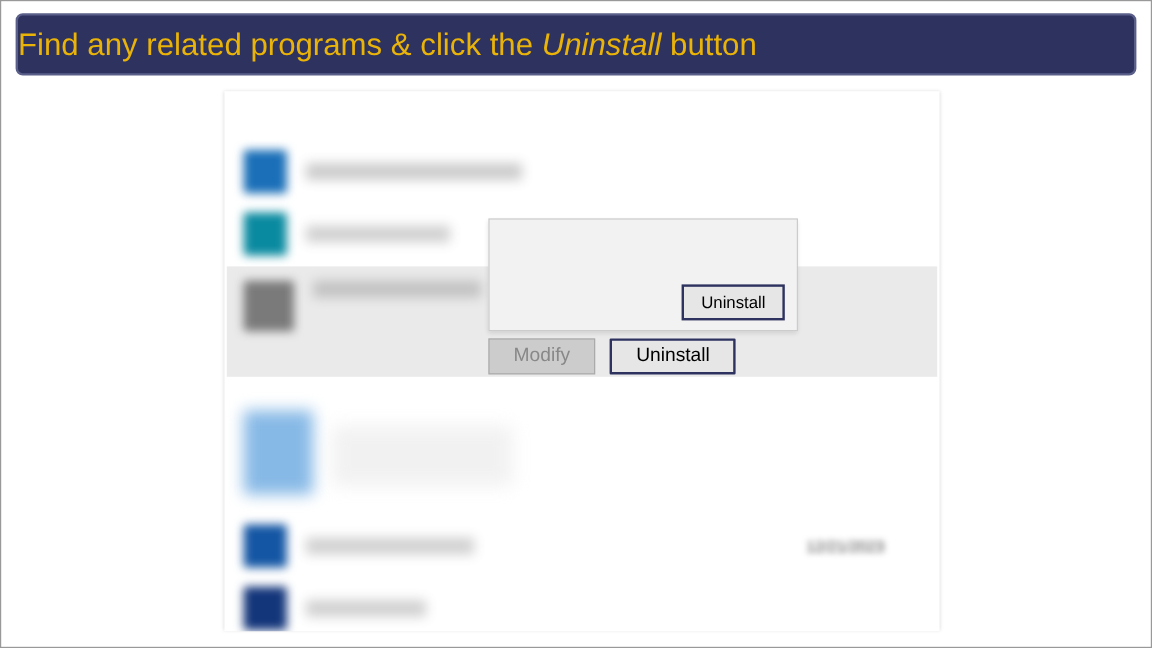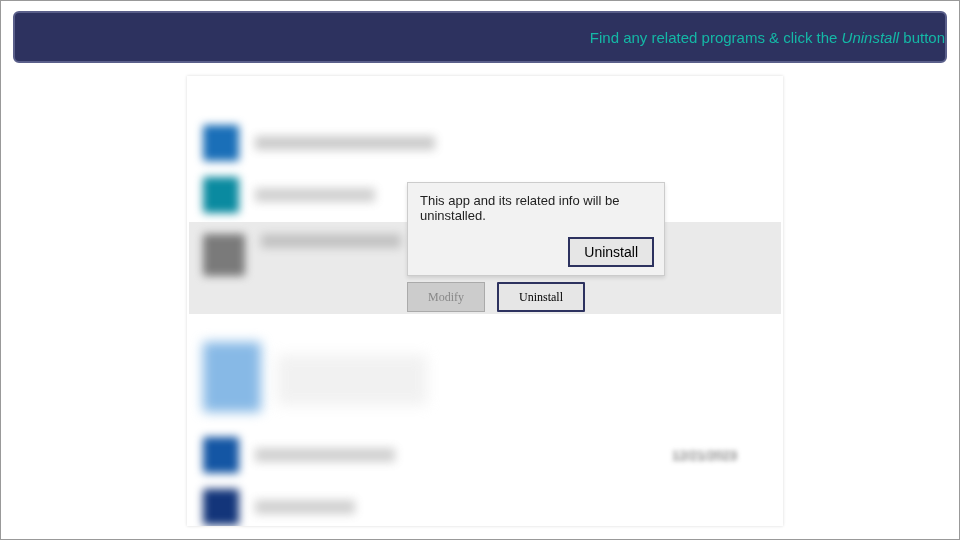--- a/index.html
+++ b/index.html
@@ -7,25 +7,25 @@
   
   .root { width: 960px; height: 540px; border: 1px solid #999; position: relative; background: #fff; }
   
   .banner {
     position: absolute;
     top: 10px; left: 12px; right: 12px;
     height: 52px;
     background: #2d325f;
     border: 2px solid #5a5f8a;
     border-radius: 6px;
-    color: #14b8a6;
+    color: #eab308;
     display: flex;
     align-items: center;
-    justify-content: flex-end;
-    font-size: 15px;
+    justify-content: flex-start;
+    font-size: 26px;
     font-weight: 500;
   }
   .banner em { font-style: italic; font-weight: 500; }
   
   .panel {
     position: absolute;
     top: 75px;
     left: 186px;
     width: 596px;
     height: 450px;
@@ -103,28 +103,28 @@
   .action-buttons {
     position: absolute;
     top: 206px;
     left: 220px;
     display: flex;
     gap: 12px;
   }
   .btn {
     height: 30px;
     padding: 0 20px;
-    font-size: 12px;
+    font-size: 16px;
     background: #ccc;
     border: 1px solid #aaa;
     color: #000;
     display: flex;
     align-items: center;
     justify-content: center;
-    font-family: Liberation Serif, serif;
+    font-family: Liberation Sans, sans-serif;
   }
   .btn.disabled { color: #888; }
   .btn.uninstall {
     background: #e6e6e6;
     border: 2.5px solid #2d325f;
     border-radius: 1px;
   }
   
   
   .flyout {
@@ -179,21 +179,20 @@
       <div class="app-icon"></div>
       <div class="app-label"></div>
     </div>
 
     <div class="action-buttons">
       <button class="btn disabled">Modify</button>
       <button class="btn uninstall">Uninstall</button>
     </div>
 
     <div class="flyout">
-      <div>This app and its related info will be uninstalled.</div>
       <button class="flyout-btn">Uninstall</button>
     </div>
 
     <div class="app-row row4">
       <div class="app-icon"></div>
       <div class="app-label"></div>
     </div>
 
     <div class="app-row row5">
       <div class="app-icon"></div>

